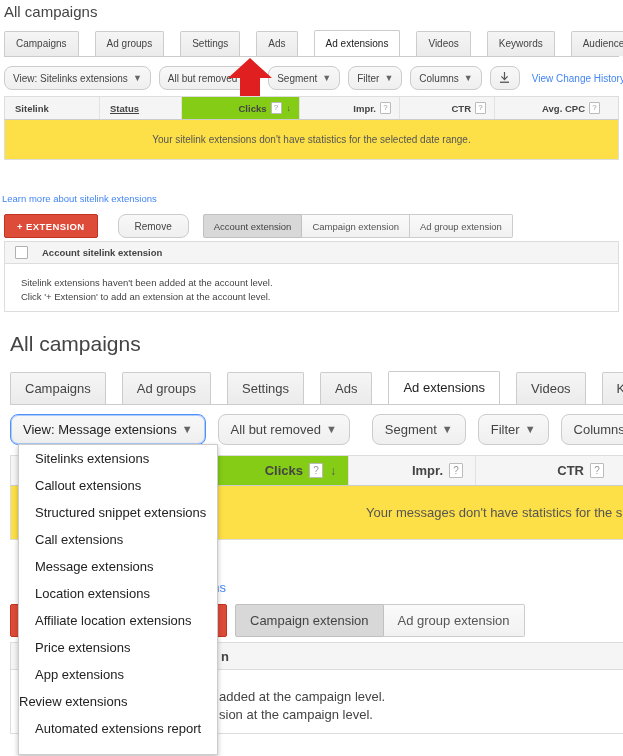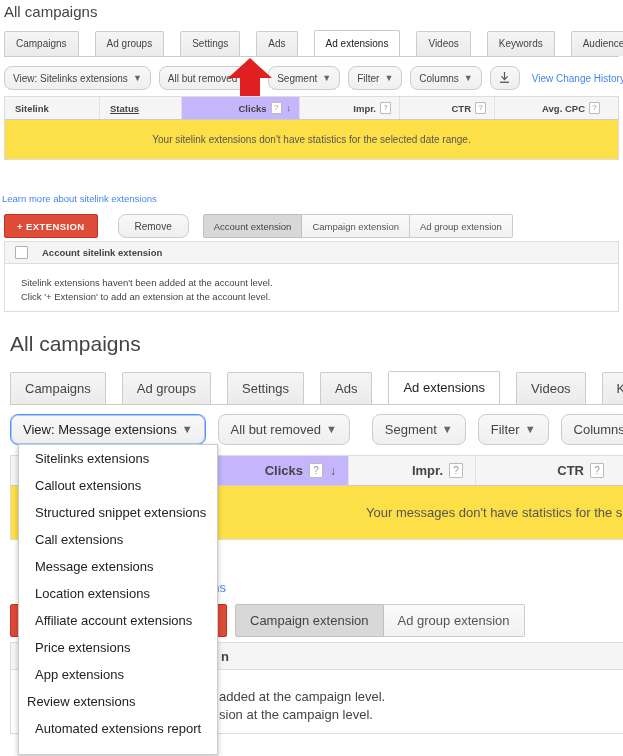--- a/index.html
+++ b/index.html
@@ -45,21 +45,21 @@
   .link{color:#4285f4;text-decoration:none;white-space:nowrap;}
   .help-q{
     display:inline-block;border:1px solid #bbb;color:#999;background:#fff;
     text-align:center;border-radius:1px;font-weight:normal;vertical-align:middle;
   }
   .dlicon{display:block;}
   .chk{border:1px solid #b0b0b0;background:#fff;border-radius:1px;}
 
   .tblhead{display:flex;background:#f5f5f5;border:1px solid #ddd;border-bottom:1px solid #ccc;}
   .th{display:flex;align-items:center;border-right:1px solid #e2e2e2;color:#444;font-weight:bold;box-sizing:border-box;}
-  .th.sorted{background:#c4b5fd;}
+  .th.sorted{background:#84cc16;}
   .th.left{justify-content:flex-start;}
   .th.right{justify-content:flex-end;}
   .emptyrow{border:1px solid #ddd;border-top:none;background:#fde047;display:flex;align-items:center;justify-content:center;color:#555;}
   .grayband{background:#f5f5f5;border:1px solid #ddd;display:flex;align-items:center;}
   .whiteband{background:#fff;border:1px solid #ddd;border-top:none;color:#444;}
 
   
   .arrow{position:absolute;}
 
   
@@ -299,29 +299,29 @@
       <div class="mi" style="height:27px;padding:0 2px 0 16px;font-size:13px;">
         <span>Call extensions</span>
         </div>
       <div class="mi" style="height:27px;padding:0 0 0 16px;font-size:13px;">
         <span>Message extensions</span>
         </div>
       <div class="mi" style="height:27px;padding:0 0 0 16px;font-size:13px;">
         <span>Location extensions</span>
         </div>
       <div class="mi" style="height:27px;padding:0 0 0 16px;font-size:13px;">
-        <span>Affiliate account extensions</span>
+        <span>Affiliate location extensions</span>
         </div>
       <div class="mi" style="height:27px;padding:0 0 0 16px;font-size:13px;">
         <span>Price extensions</span>
         </div>
       <div class="mi" style="height:27px;padding:0 0 0 16px;font-size:13px;">
         <span>App extensions</span>
         </div>
-      <div class="mi" style="height:27px;padding:0 0 0 8px;font-size:13px;">
+      <div class="mi" style="height:27px;padding:0 0 0 0;font-size:13px;">
         <span>Review extensions</span>
         </div>
       <div class="mi" style="height:27px;padding:0 0 0 16px;font-size:13px;">
         <span>Automated extensions report</span>
         </div>
     </div>
   </div>
 
 </div>
 

